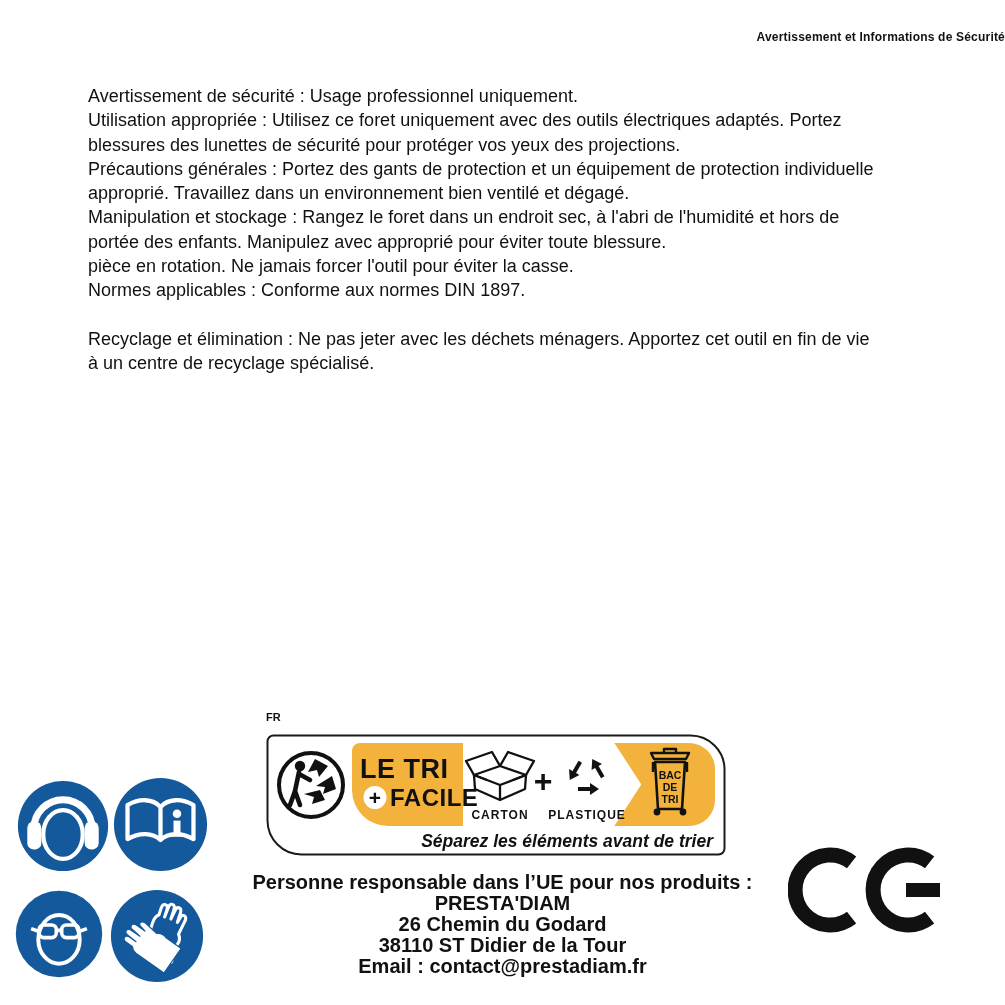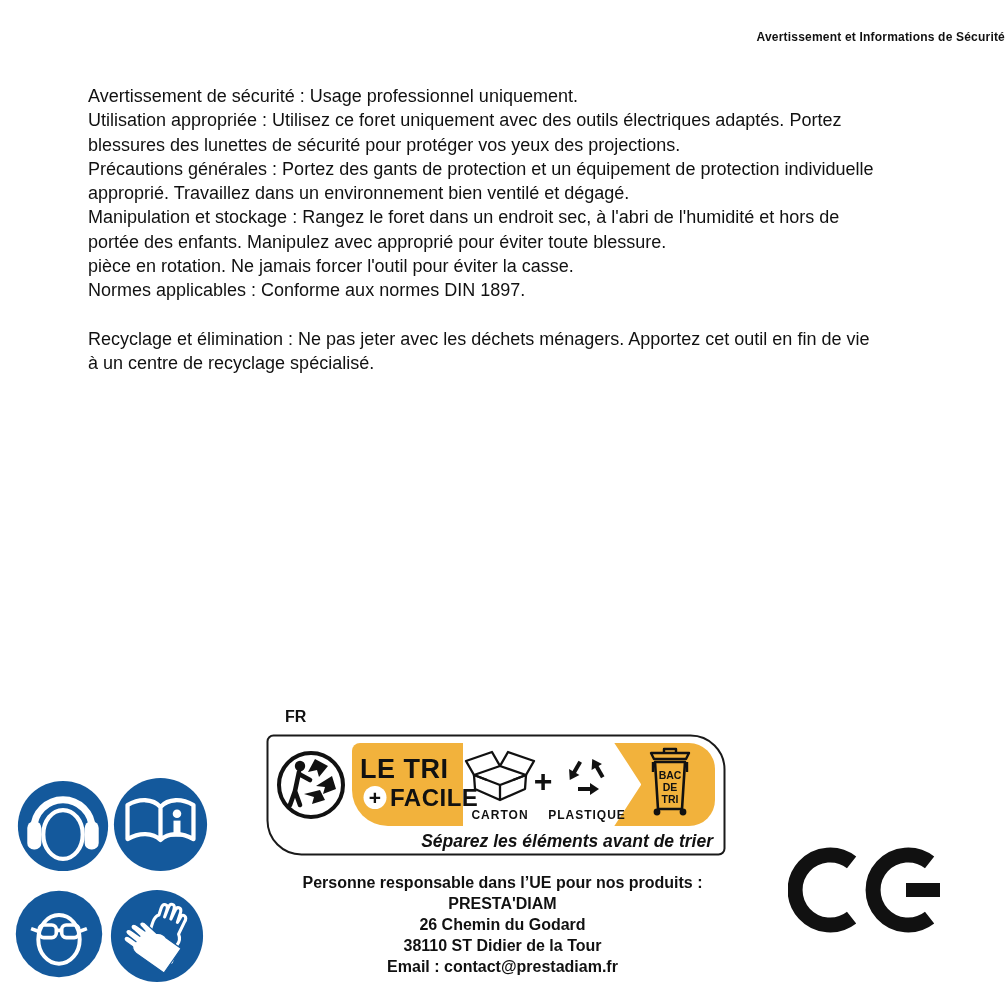--- a/index.html
+++ b/index.html
@@ -7,24 +7,24 @@
     width:1005px;height:1005px;position:relative;background:#ffffff;
     font-family:"Liberation Sans",sans-serif;color:#111;overflow:hidden;
   }
   .abs{position:absolute;}
   .doc-title{
     left:0;right:0;top:27px;text-align:right;
     font-size:12px;font-weight:bold;line-height:20px;letter-spacing:.2px;
   }
   .body-text{left:72px;top:84px;}
   .body-line{height:24.3px;line-height:24.3px;font-size:18px;white-space:nowrap;margin-left:16px;}
-  .fr-tag{left:285px;top:708px;font-size:16px;font-weight:bold;line-height:18px;}
+  .fr-tag{left:266px;top:708px;font-size:11px;font-weight:bold;line-height:18px;}
   .label-box{left:266px;top:734px;width:460px;height:122px;}
   .footer-block{left:0;right:0;top:872px;text-align:center;}
-  .footer-line{height:21px;line-height:21px;font-size:16px;font-weight:bold;white-space:nowrap;}
+  .footer-line{height:21px;line-height:21px;font-size:20px;font-weight:bold;white-space:nowrap;}
   .ce{left:788px;top:838px;width:160px;height:106px;}
   svg text{fill:#111;font-family:"Liberation Sans",sans-serif;}
 </style>
 </head>
 <body>
 
 <div class="abs doc-title">Avertissement et Informations de Sécurité</div>
 
 <div class="abs body-text">
   <div class="body-line">Avertissement de sécurité : Usage professionnel uniquement.</div>

